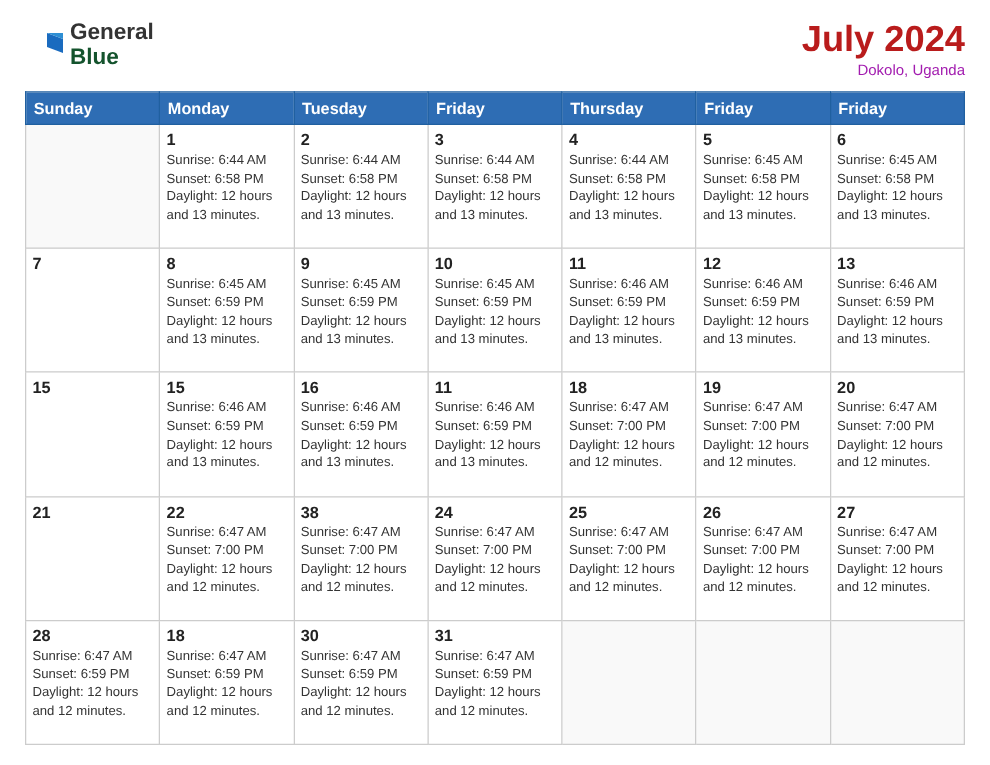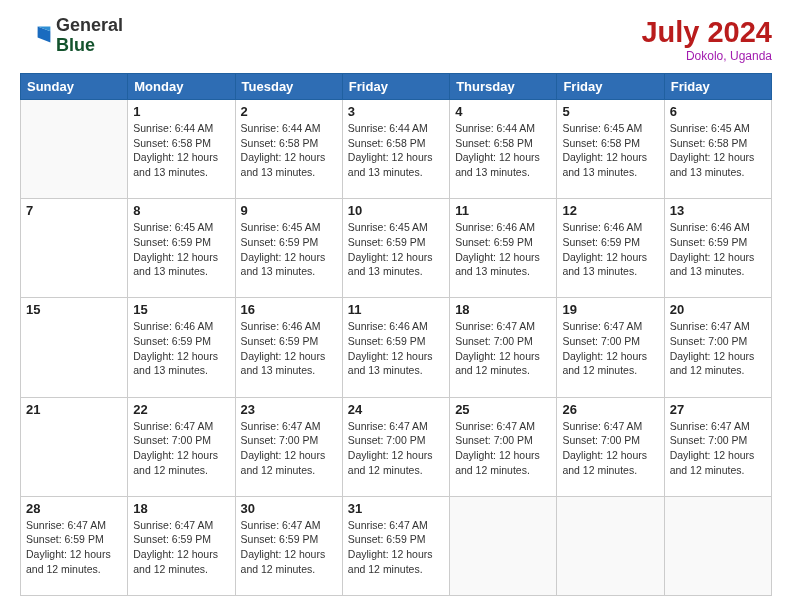--- a/index.html
+++ b/index.html
@@ -228,21 +228,21 @@
         </tr>
         <tr>
           <td>
             <span class="day-num">21</span>
           </td>
           <td>
             <span class="day-num">22</span>
             <div class="day-info">Sunrise: 6:47 AM<br>Sunset: 7:00 PM<br>Daylight: 12 hours<br>and 12 minutes.</div>
           </td>
           <td>
-            <span class="day-num">23</span>
+            <span class="day-num">38</span>
             <div class="day-info">Sunrise: 6:47 AM<br>Sunset: 7:00 PM<br>Daylight: 12 hours<br>and 12 minutes.</div>
           </td>
           <td>
             <span class="day-num">24</span>
             <div class="day-info">Sunrise: 6:47 AM<br>Sunset: 7:00 PM<br>Daylight: 12 hours<br>and 12 minutes.</div>
           </td>
           <td>
             <span class="day-num">25</span>
             <div class="day-info">Sunrise: 6:47 AM<br>Sunset: 7:00 PM<br>Daylight: 12 hours<br>and 12 minutes.</div>
           </td>

